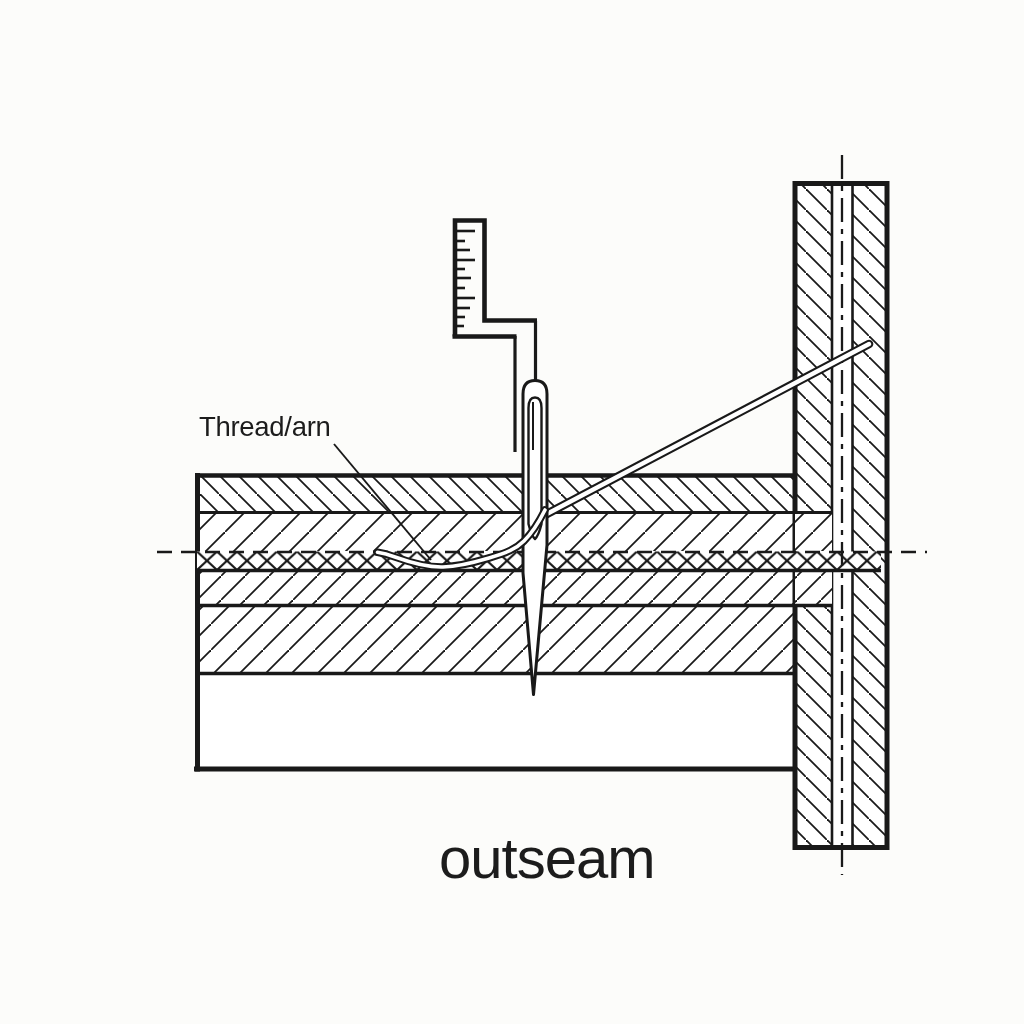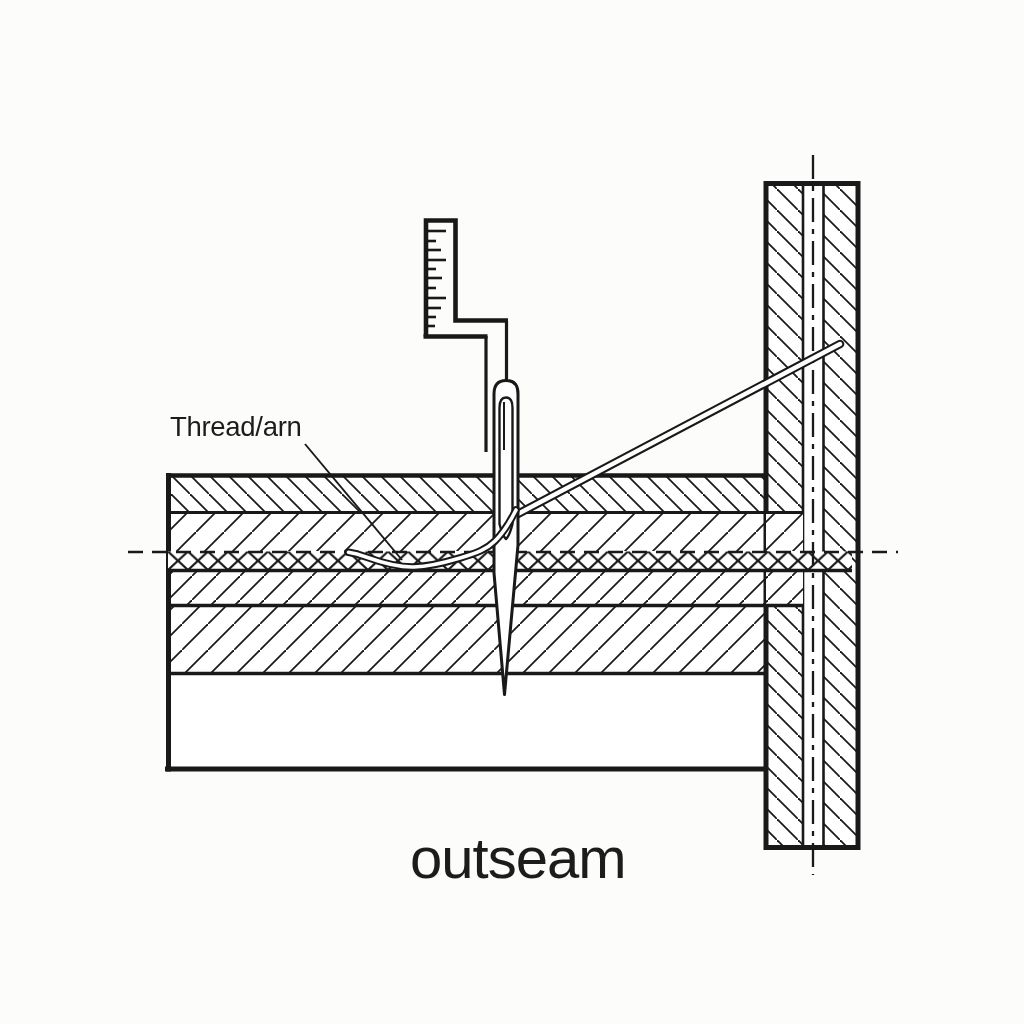--- a/index.html
+++ b/index.html
@@ -2,21 +2,21 @@
 <html><head>
 <meta charset="utf-8">
 <style>
   html,body{margin:0;padding:0;}
   body{
     width:1024px;height:1024px;
     background:#fcfcfa;
     font-family:"Liberation Sans", sans-serif;
     overflow:hidden;
   }
-  .stage{position:relative;width:880px;height:1024px;background:#fcfcfa;}
+  .stage{position:relative;width:880px;height:1024px;background:#fcfcfa;padding-left:29px;}
   svg{display:block;}
   .ink{stroke:#191919;}
   text{fill:#1c1c1c;}
   .label-thread{font-size:27.5px;letter-spacing:-0.3px;}
   .label-seam{font-size:58px;letter-spacing:-1px;}
 </style>
 </head>
 <body>
 
 <div class="stage">

